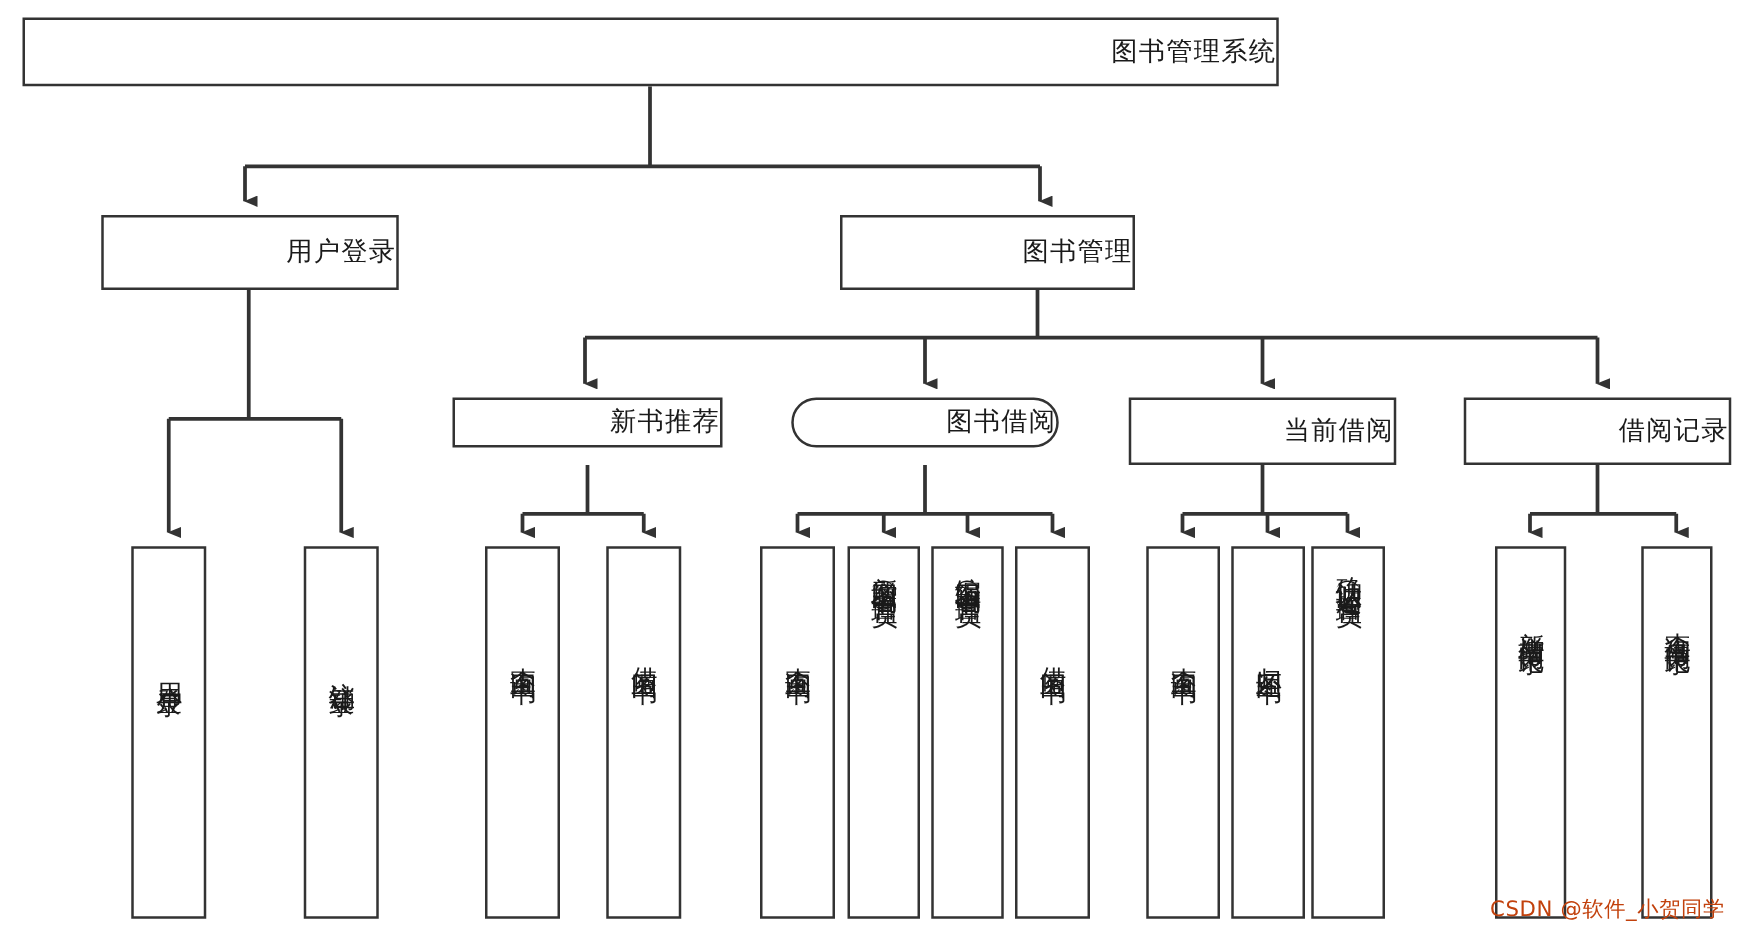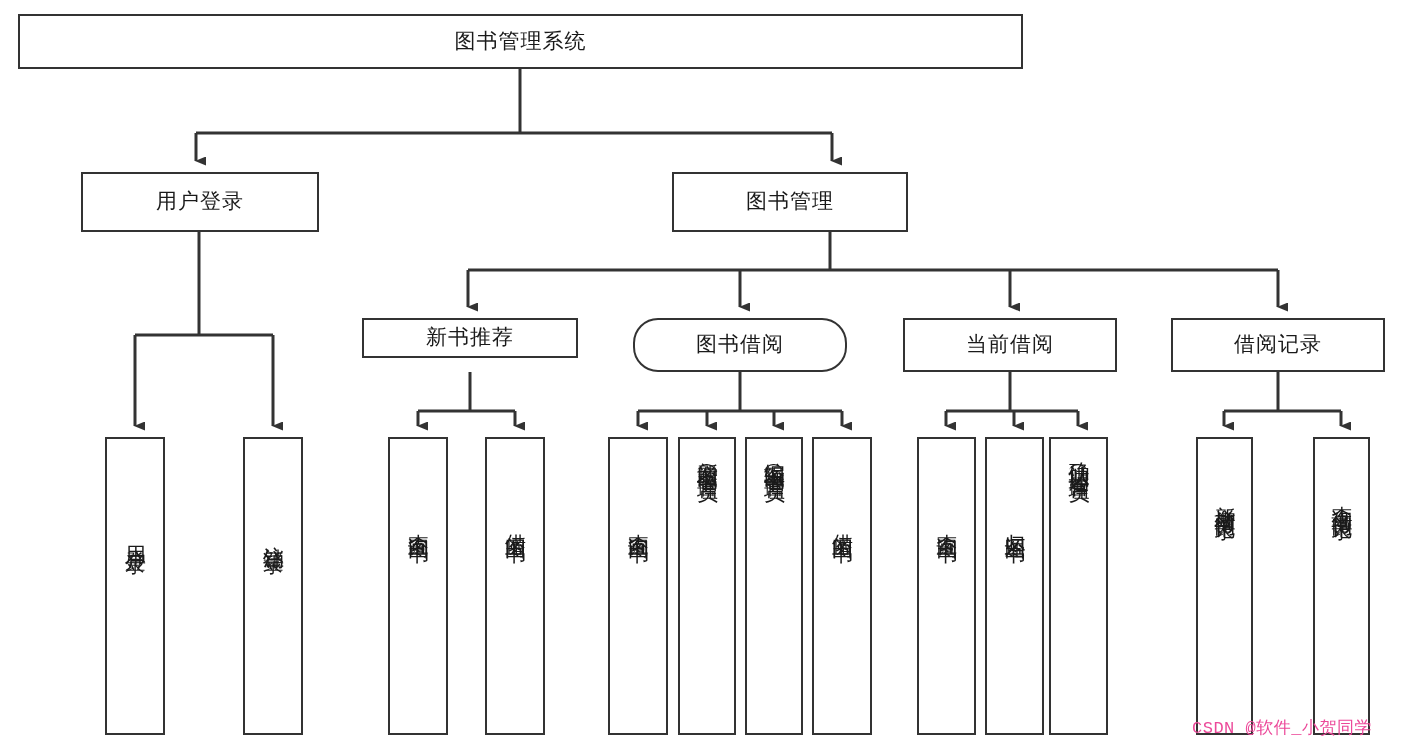--- a/index.html
+++ b/index.html
@@ -25,21 +25,21 @@
     height: 747px;
     pointer-events: none;
   }
   .node {
     position: absolute;
     box-sizing: border-box;
     background: #ffffff;
     border: 2px solid #333333;
     display: flex;
     align-items: center;
-    justify-content: center;
+    justify-content: flex-end;
   }
   .node.h .label {
     font-size: 21px;
     color: #1a1a1a;
     letter-spacing: 1px;
     line-height: 1.2;
     white-space: nowrap;
   }
   .node.v {
     align-items: flex-start;
@@ -51,24 +51,23 @@
     color: #1a1a1a;
     writing-mode: vertical-rl;
     text-orientation: upright;
     letter-spacing: 3px;
     line-height: 1.0;
     white-space: nowrap;
   }
   .watermark {
     position: absolute;
     font-size: 17px;
-    color: #ec4899;
+    color: #c2410c;
     white-space: nowrap;
     letter-spacing: 0.5px;
-    font-family: Liberation Mono, monospace;
   }
 </style>
 </head>
 <body>
 
 <div id="canvas">
 
   <svg class="wires" viewBox="0 0 1405 747" xmlns="http://www.w3.org/2000/svg">
     <defs>
       <marker id="arrow" markerWidth="9" markerHeight="11" refX="4.5" refY="10" orient="auto" markerUnits="userSpaceOnUse">
@@ -126,21 +125,21 @@
   <div class="node h" id="n-l2-0" style="left: 81px; top: 172px; width: 238px; height: 60px;">
     <span class="label">用户登录</span>
   </div>
   <div class="node h" id="n-l2-1" style="left: 672px; top: 172px; width: 236px; height: 60px;">
     <span class="label">图书管理</span>
   </div>
 
   <div class="node h" id="n-l3-0" style="left: 362px; top: 318px; width: 216px; height: 40px;">
     <span class="label">新书推荐</span>
   </div>
-  <div class="node h" id="n-l3-1" style="left: 633px; top: 318px; width: 214px; height: 54px; border-radius: 25px;">
+  <div class="node h" id="n-l3-1" style="left: 633px; top: 318px; width: 214px; height: 40px; border-radius: 25px;">
     <span class="label">图书借阅</span>
   </div>
   <div class="node h" id="n-l3-2" style="left: 903px; top: 318px; width: 214px; height: 54px;">
     <span class="label">当前借阅</span>
   </div>
   <div class="node h" id="n-l3-3" style="left: 1171px; top: 318px; width: 214px; height: 54px;">
     <span class="label">借阅记录</span>
   </div>
 
   <div class="node v" id="n-leaf-0" style="left: 105px; top: 437px; width: 60px; height: 298px; padding-top: 90px;">

